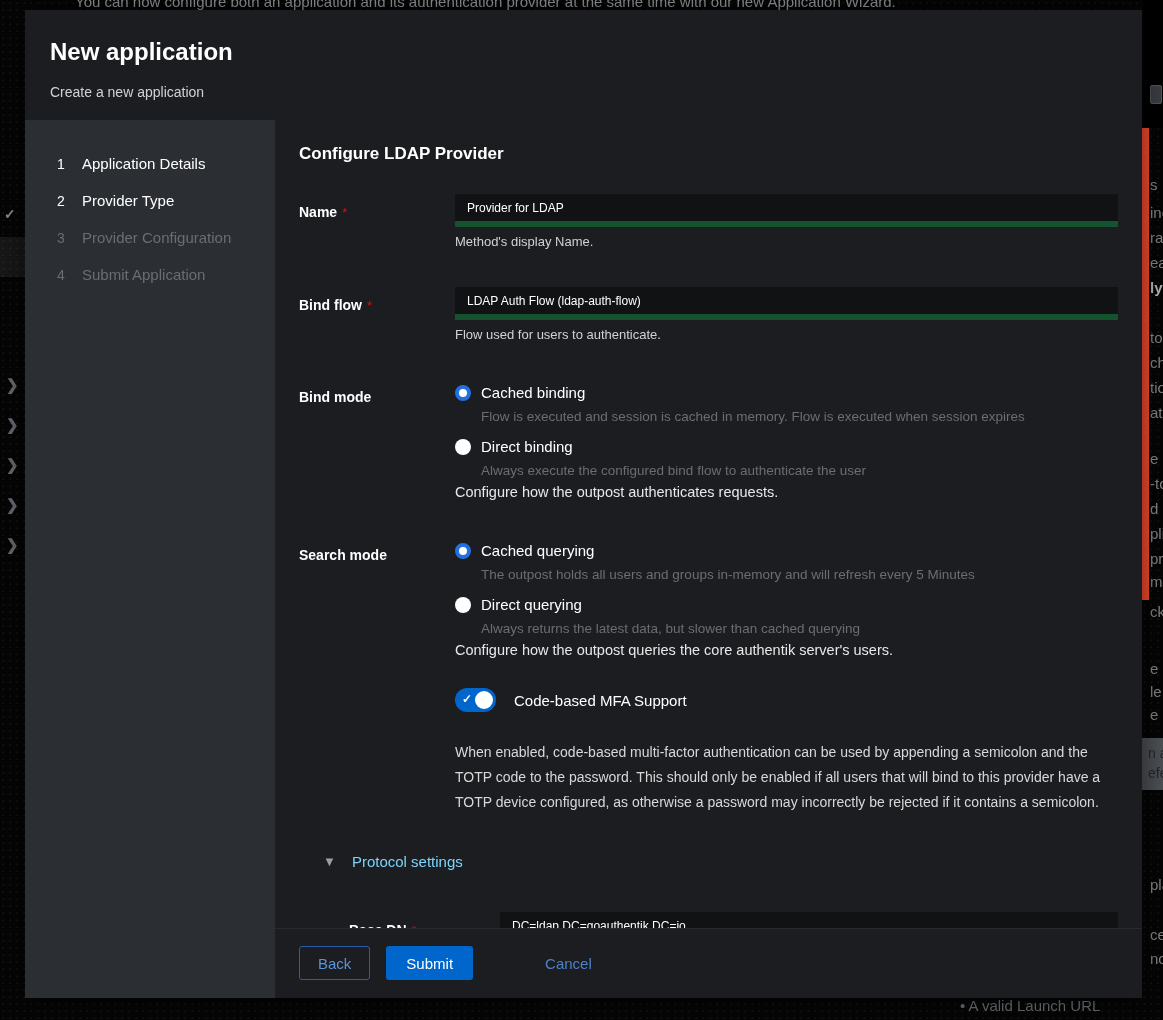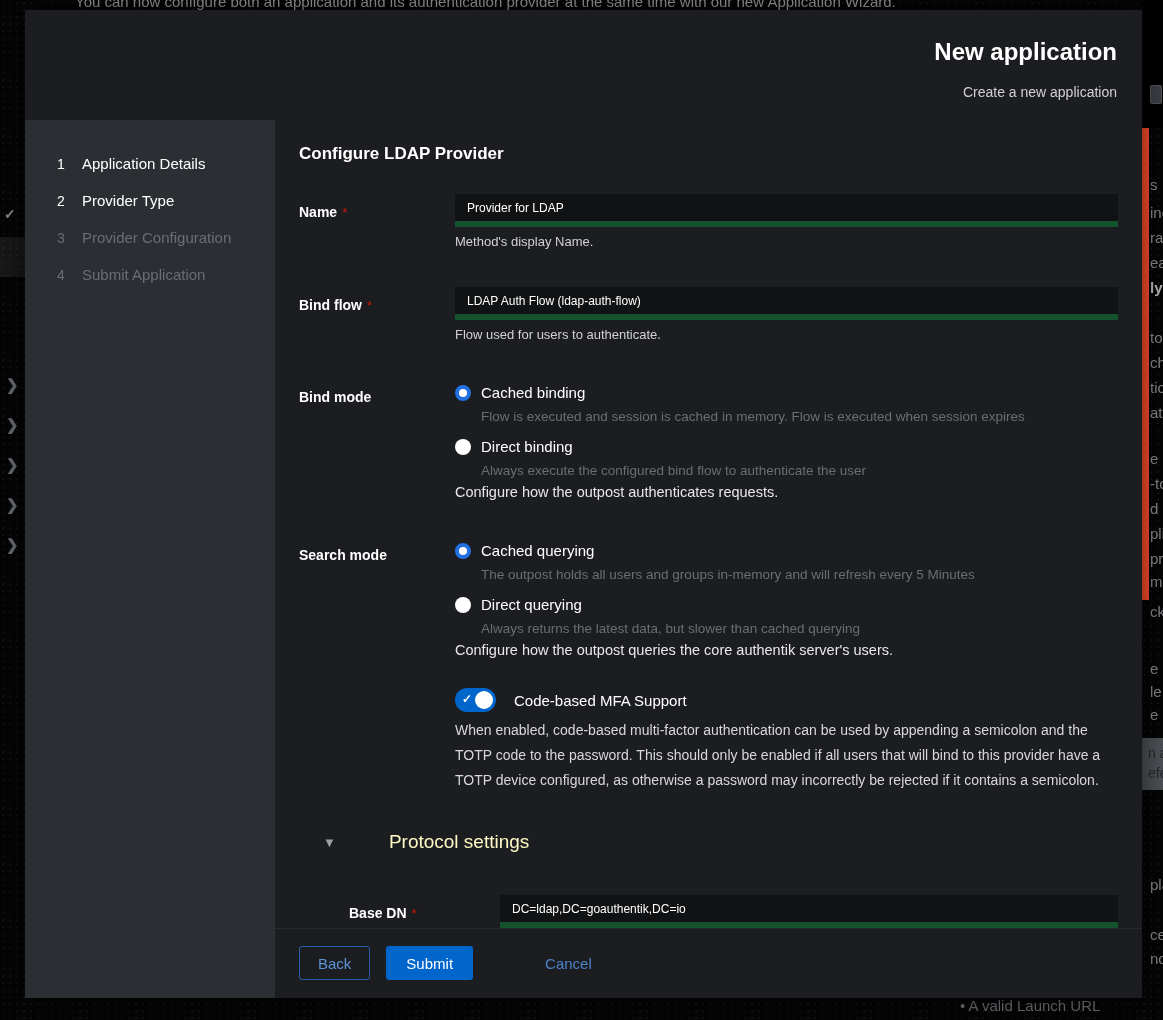--- a/index.html
+++ b/index.html
@@ -33,21 +33,21 @@
   .right-gray-box { position:absolute; left:1141px; top:738px; width:22px; height:52px; background:#4e5156; padding:5px 0 0 7px; }
   .right-gray-box div { font-size:14px; color:#26282c; line-height:20px; white-space:nowrap; }
   .launch-bullet { position:absolute; left:960px; top:997px; font-size:15px; color:#6a6e73; white-space:nowrap; }
 
   
   .modal {
     position:absolute; left:25px; top:10px; width:1117px; height:988px;
     background:#1b1d21; display:flex; flex-direction:column;
     box-shadow:0 0 30px rgba(0,0,0,0.6);
   }
-  .modal-header { padding:28px 25px 20px 25px;text-align:right; }
+  .modal-header { padding:28px 25px 20px 25px; }
   .modal-title { font-size:24px; font-weight:bold; color:#fff; }
   .modal-subtitle { font-size:14px; color:#d2d2d2; margin-top:18px; }
   .modal-body { flex:1; display:flex; min-height:0; }
 
   .steps { width:250px; background:#2b2e33; padding-top:25px; flex-shrink:0; }
   .step { display:flex; align-items:center; padding:10px 0 10px 32px; cursor:pointer; }
   .step-num { width:25px; font-size:14px; }
   .step-label { font-size:15px; }
   .step.enabled .step-num, .step.enabled .step-label { color:#fff; }
   .step.disabled .step-num, .step.disabled .step-label { color:#6a6e73; }
@@ -79,25 +79,25 @@
   .group-help { font-size:14.5px; color:#e8e8e8; margin-top:2px; }
 
   .toggle-row { display:flex; align-items:center; cursor:pointer; }
   .toggle {
     width:41px; height:24px; border-radius:12px; background:#0066cc;
     position:relative; flex-shrink:0;
   }
   .toggle .knob { position:absolute; right:3px; top:3px; width:18px; height:18px; border-radius:50%; background:#fff; }
   .toggle .tick { position:absolute; left:7px; top:4px; color:#fff; font-size:12px; font-weight:bold; }
   .toggle-label { font-size:15px; color:#fff; margin-left:18px; }
-  .toggle-desc { font-size:14px; color:#d8d8d8; line-height:25px; margin-top:6px; max-width:660px; }
+  .toggle-desc { font-size:14px; color:#d8d8d8; line-height:25px; margin-top:28px; max-width:660px; }
 
   .collapsible { display:flex; align-items:center; margin-top:38px; cursor:pointer; }
   .chev-down { color:#9a9da1; font-size:13px; margin:0 16px 0 24px; }
-  .collapsible-label { font-size:19px; color:#fef9c3;margin-left:37px; }
+  .collapsible-label { font-size:15px; color:#7dd3fc; }
 
   .base-dn-row { margin-top:42px; }
   .base-dn-row .label-cell { width:201px; padding-left:50px; }
 
   .modal-footer {
     padding:17px 24px 18px 24px; border-top:1px solid rgba(255,255,255,0.06);
     display:flex; align-items:center;
   }
   .btn { font-family:"Liberation Sans", sans-serif; font-size:15px; border-radius:3px; cursor:pointer; height:34px; }
   .btn-back { background:transparent; border:1px solid #2a5ca8; color:#5e93d6; padding:0 18px; margin-right:16px; }

